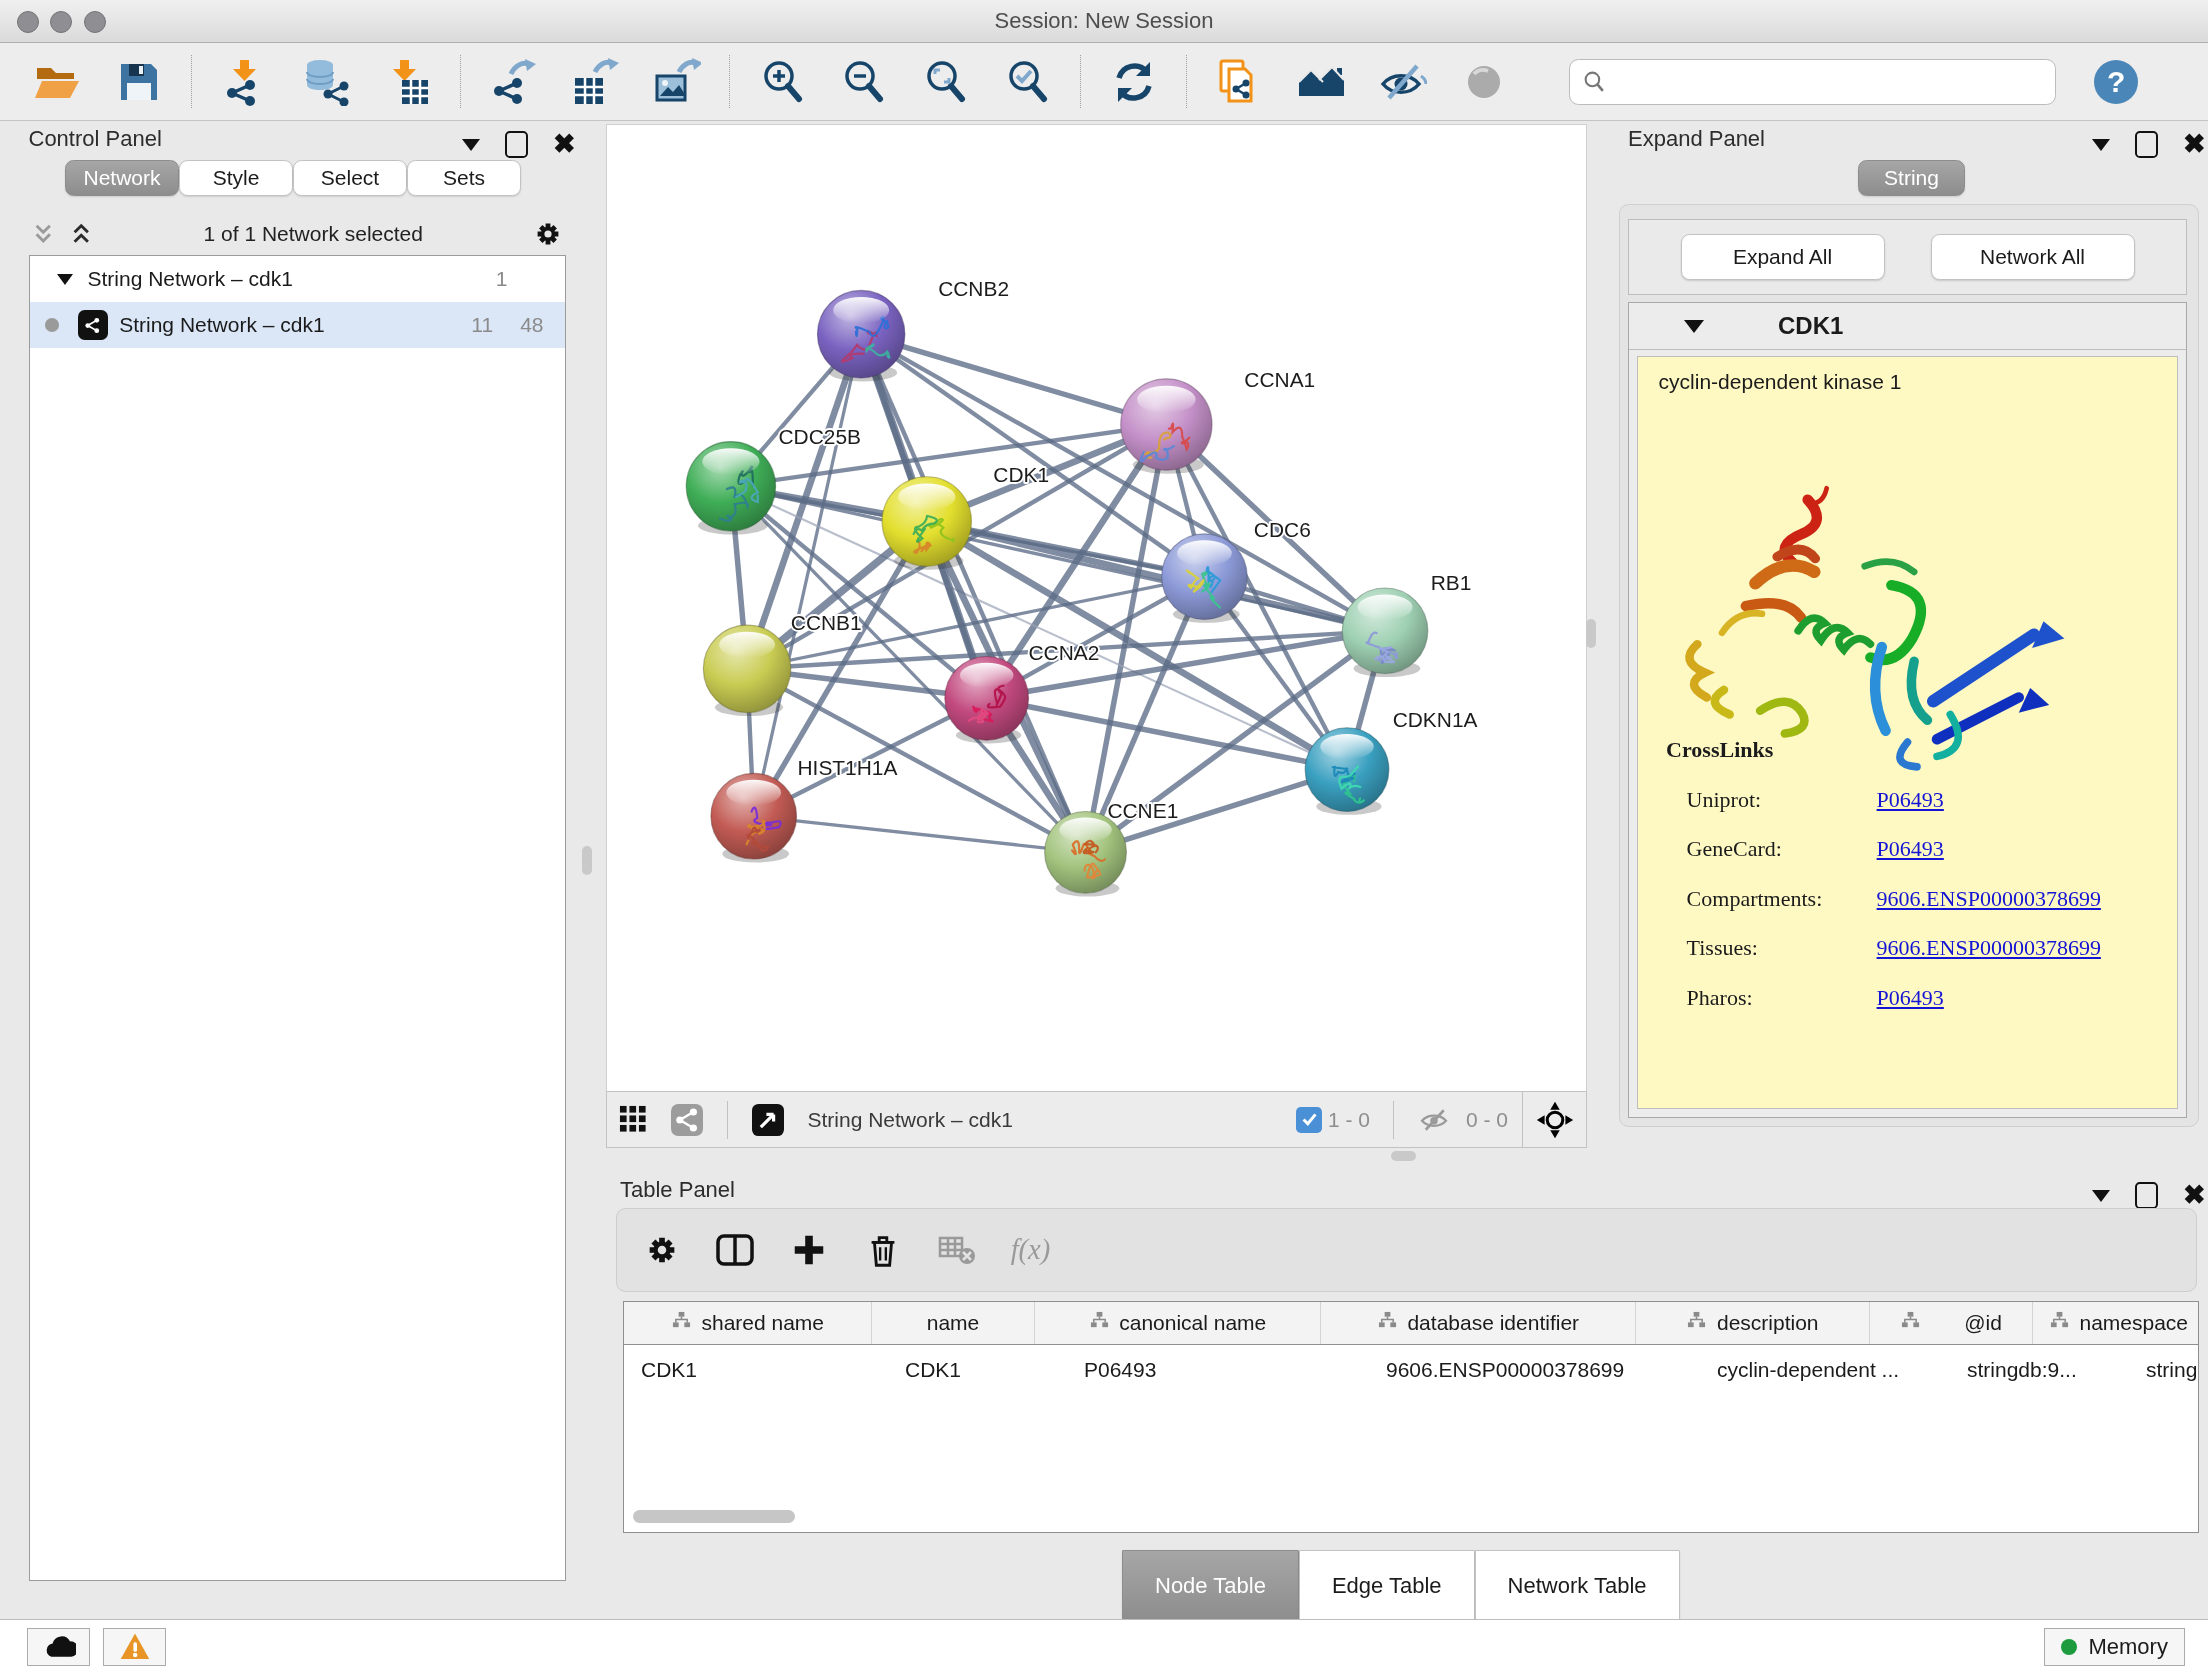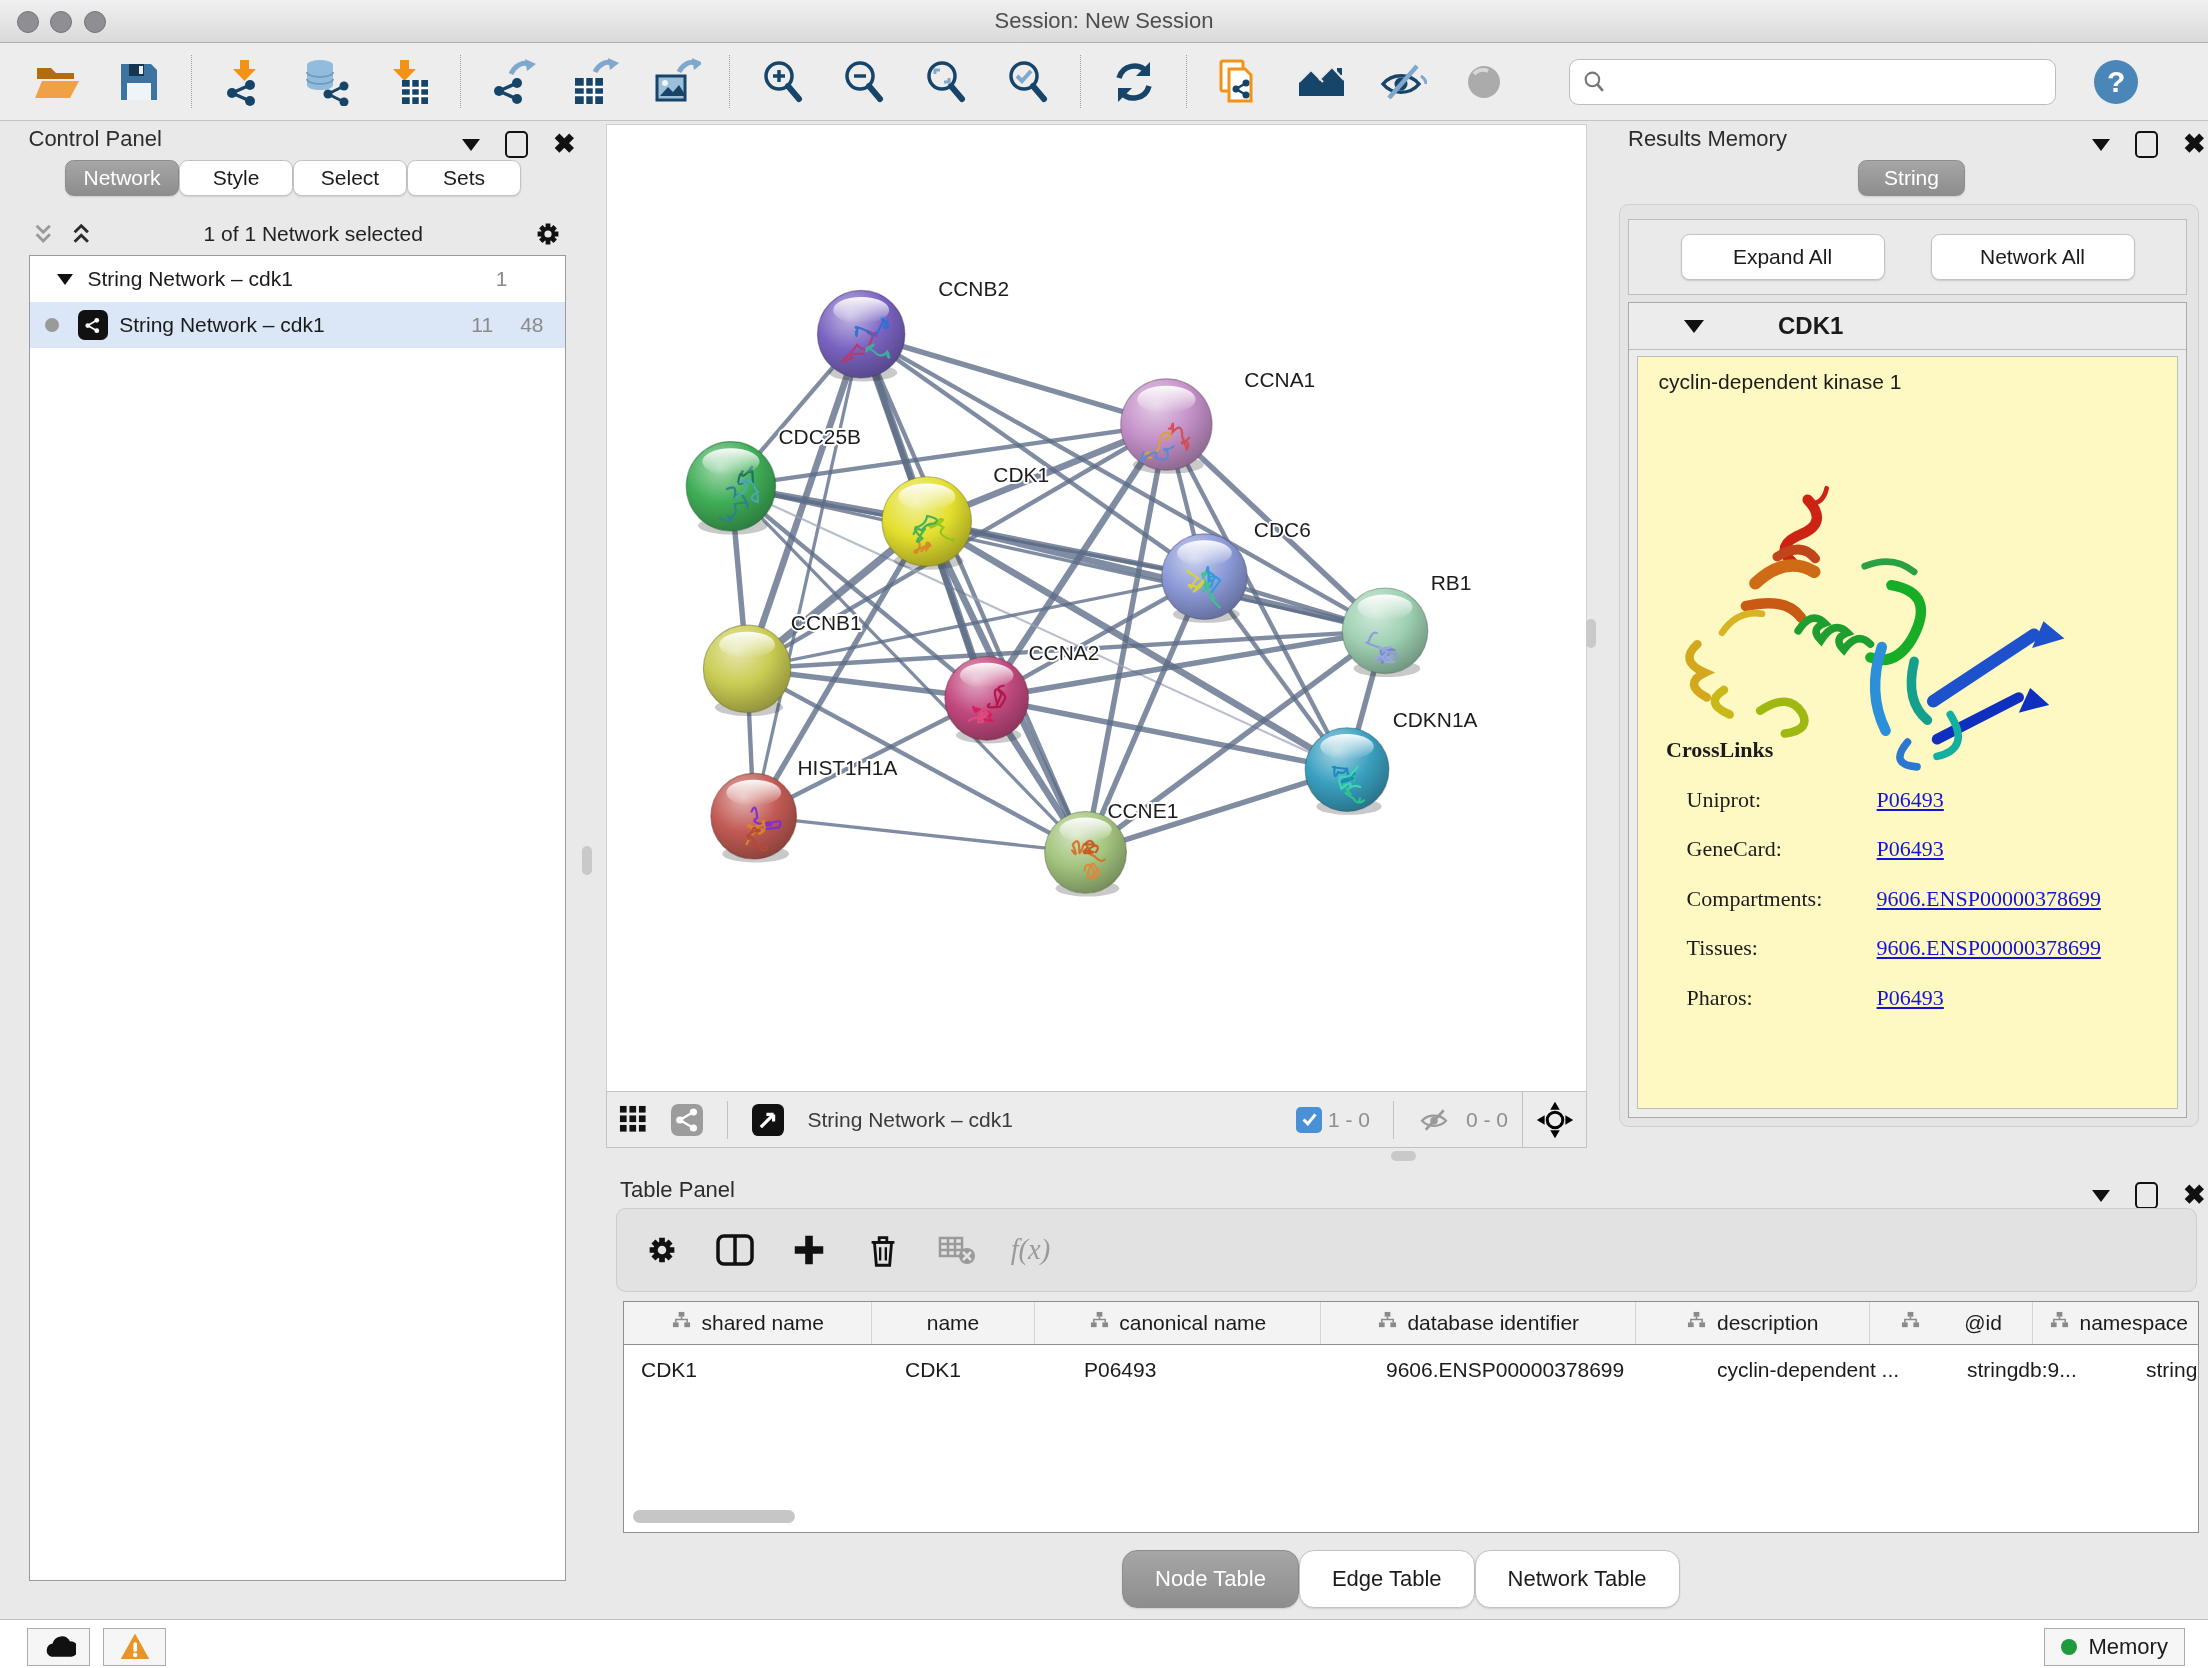--- a/index.html
+++ b/index.html
@@ -81,21 +81,21 @@
   .tp-bar .ic{width:51px;height:51px;display:flex;align-items:center;justify-content:center;margin:0 11.4px;}
   .fx{font-family:"Liberation Serif",serif;font-style:italic;font-size:28.5px;color:#9a9a9a;}
   .tbl{position:absolute;left:623px;top:1301px;width:1574px;height:230px;background:#fff;border:1.9px solid #8f8f8f;overflow:hidden;}
   .thead{display:flex;height:42px;background:#f3f3f3;border-bottom:1.9px solid #8f8f8f;}
   .th{display:flex;align-items:center;justify-content:center;gap:9.5px;font-size:21px;border-right:1px solid #d4d4d4;overflow:hidden;white-space:nowrap;}
   .trowdata{display:flex;height:49px;}
   .td{font-size:21px;display:flex;align-items:center;padding-left:17px;overflow:hidden;white-space:nowrap;}
   .hscroll{position:absolute;left:628px;top:1508px;width:1565px;height:17px;}
   .hthumb{position:absolute;left:4.8px;top:1.9px;width:162px;height:13.3px;background:#c6c6c6;border-radius:7.6px;}
   .tp-tabs{position:absolute;left:1122px;top:1550px;display:flex;}
-  .tp-tabs .seg{padding:15px 32px;font-size:22px;border-radius:15px;}
+  .tp-tabs .seg{padding:22px 32px;font-size:22px;border-radius:1px;}
   
   .statusbar{position:absolute;left:0;top:1619px;width:2208px;height:49px;background:#ffffff;border-top:1px solid #bdbdbd;}
   .sbtn{position:absolute;top:7.6px;width:61px;height:36px;background:#f6f6f6;border:1.9px solid #ababab;
         display:flex;align-items:center;justify-content:center;}
   .mem{position:absolute;right:23px;top:7.6px;width:139px;height:36px;background:#f6f6f6;border:1.9px solid #ababab;
        display:flex;align-items:center;justify-content:center;gap:11.4px;font-size:22px;}
   .memdot{width:16px;height:16px;border-radius:50%;}
   svg text{font-family:"Liberation Sans",sans-serif;}
 </style>
 </head>
@@ -616,21 +616,21 @@
       <circle cx="22" cy="22" r="9" fill="none" stroke="#000" stroke-width="3.5"></circle>
       <g fill="#000">
           <path d="M22 1l5.5 9h-11z"></path>
           <path d="M22 43l5.5-9h-11z"></path>
           <path d="M1 22l9-5.5v11z"></path>
           <path d="M43 22l-9-5.5v11z"></path>
         </g>
       </svg>
   </div>
 
-  <div class="phead" style="left:1628px;top:126px;">Results Memory</div>
+  <div class="phead" style="left:1628px;top:126px;">Expand Panel</div>
   <div class="pctrl" style="left:2092px;top:131px;">
     <span class="tri"></span>
     <span class="sq"></span>
     <span class="x">✖</span>
   </div>
   <div class="seg active rp-tab">String</div>
   <div class="rp-box"></div>
   <div class="rp-strip">
     <div class="btn">Expand All</div>
     <div class="btn">Network All</div>

